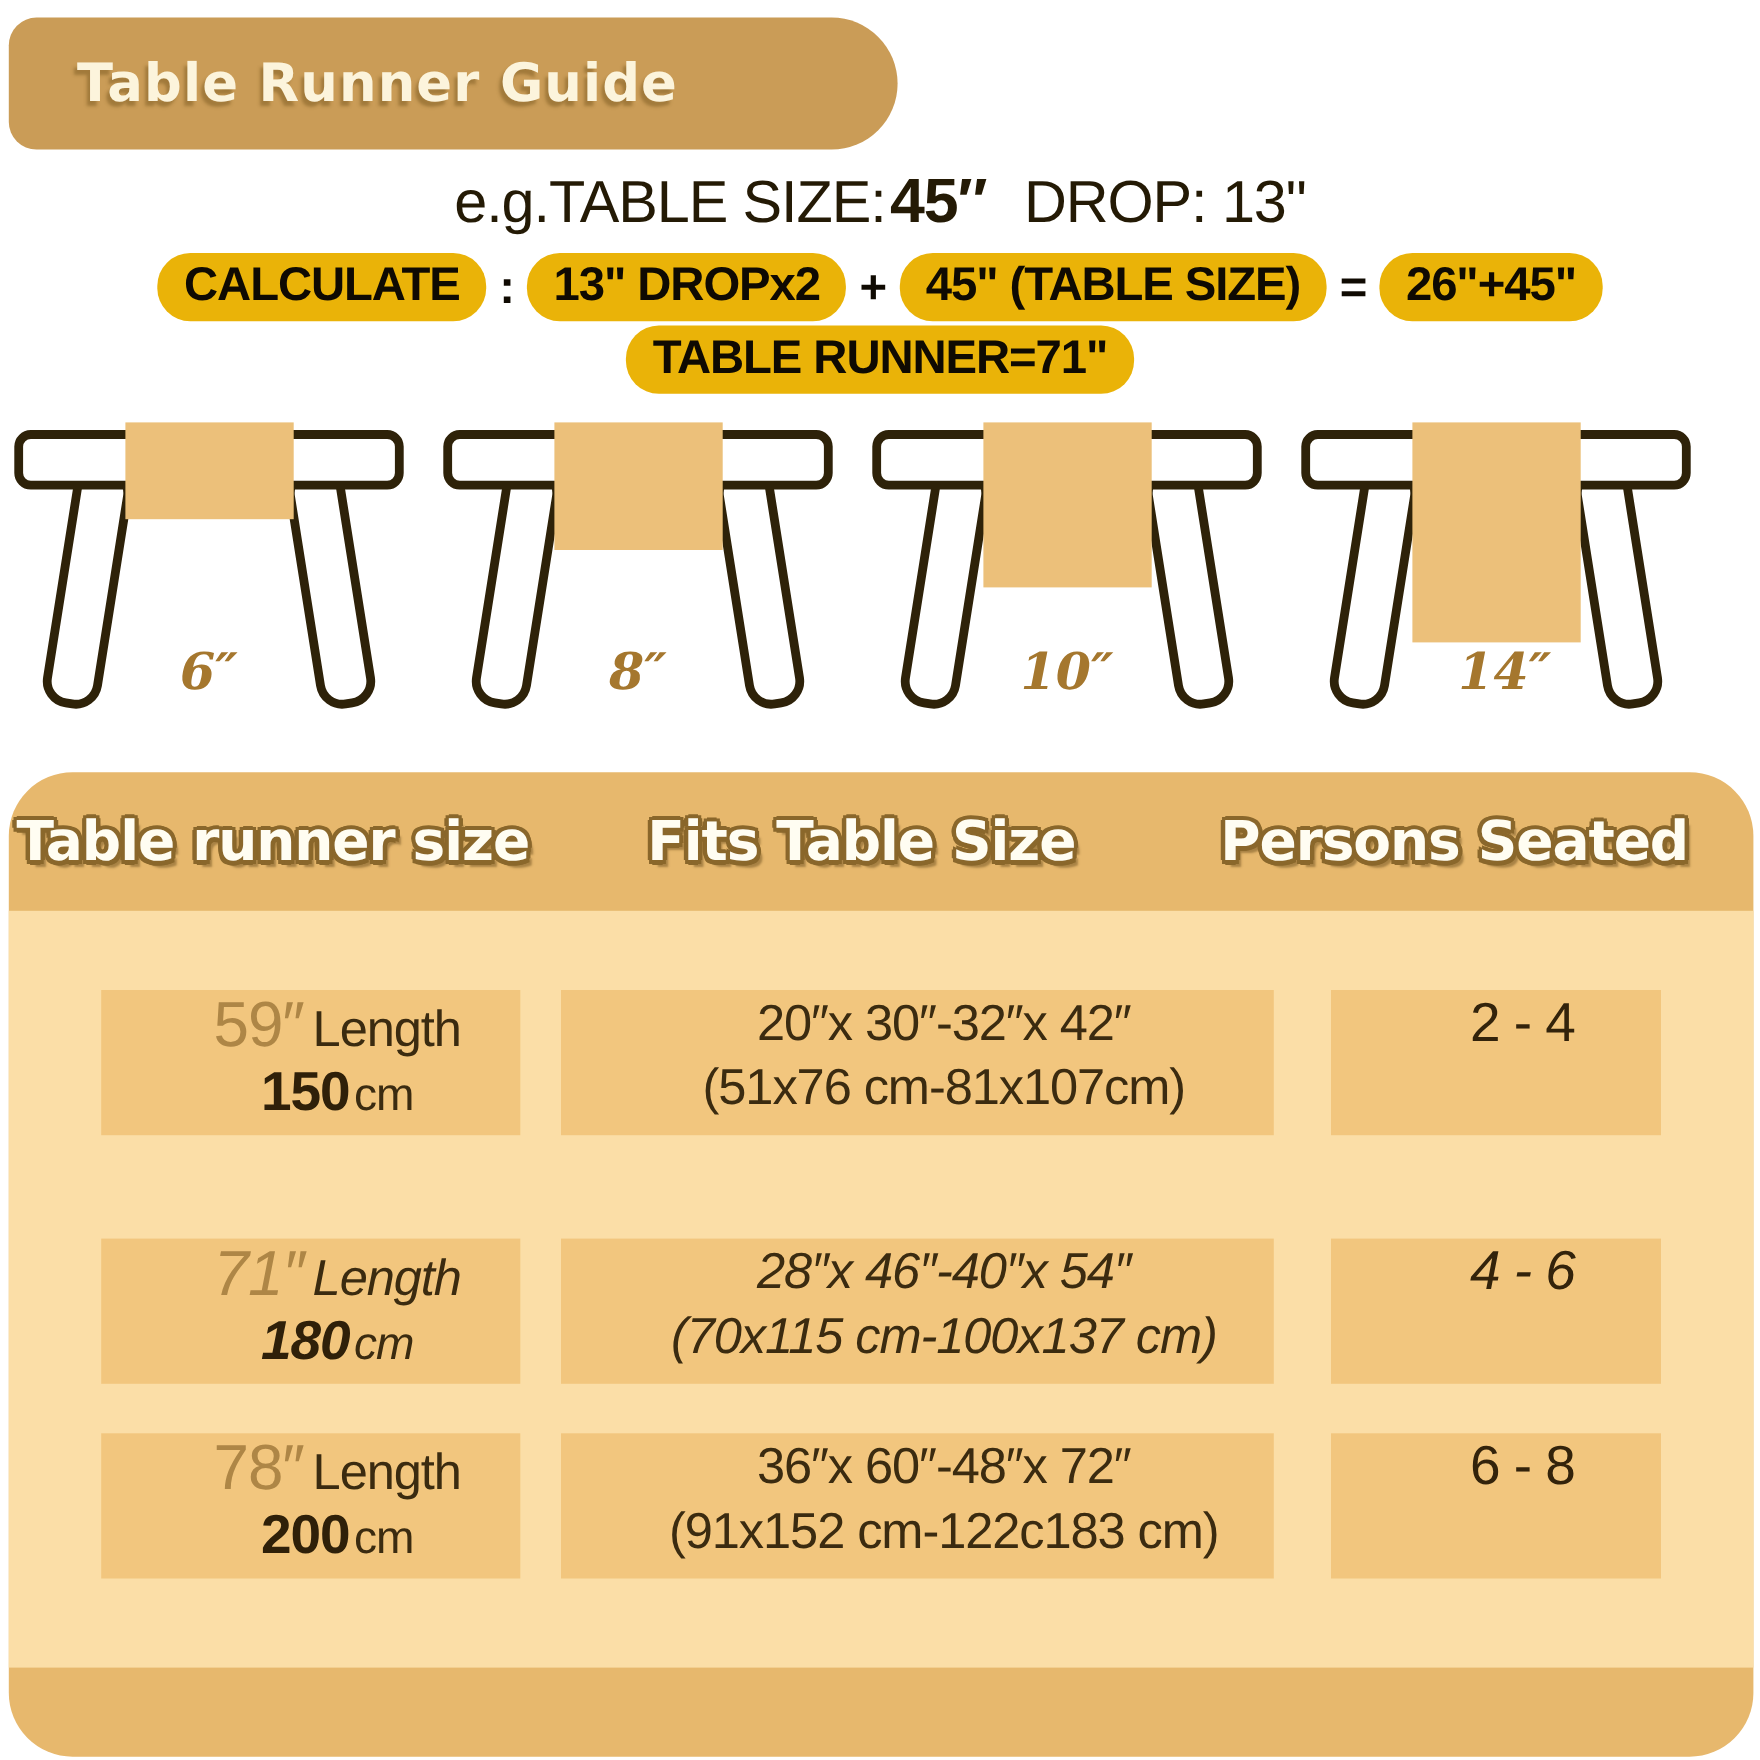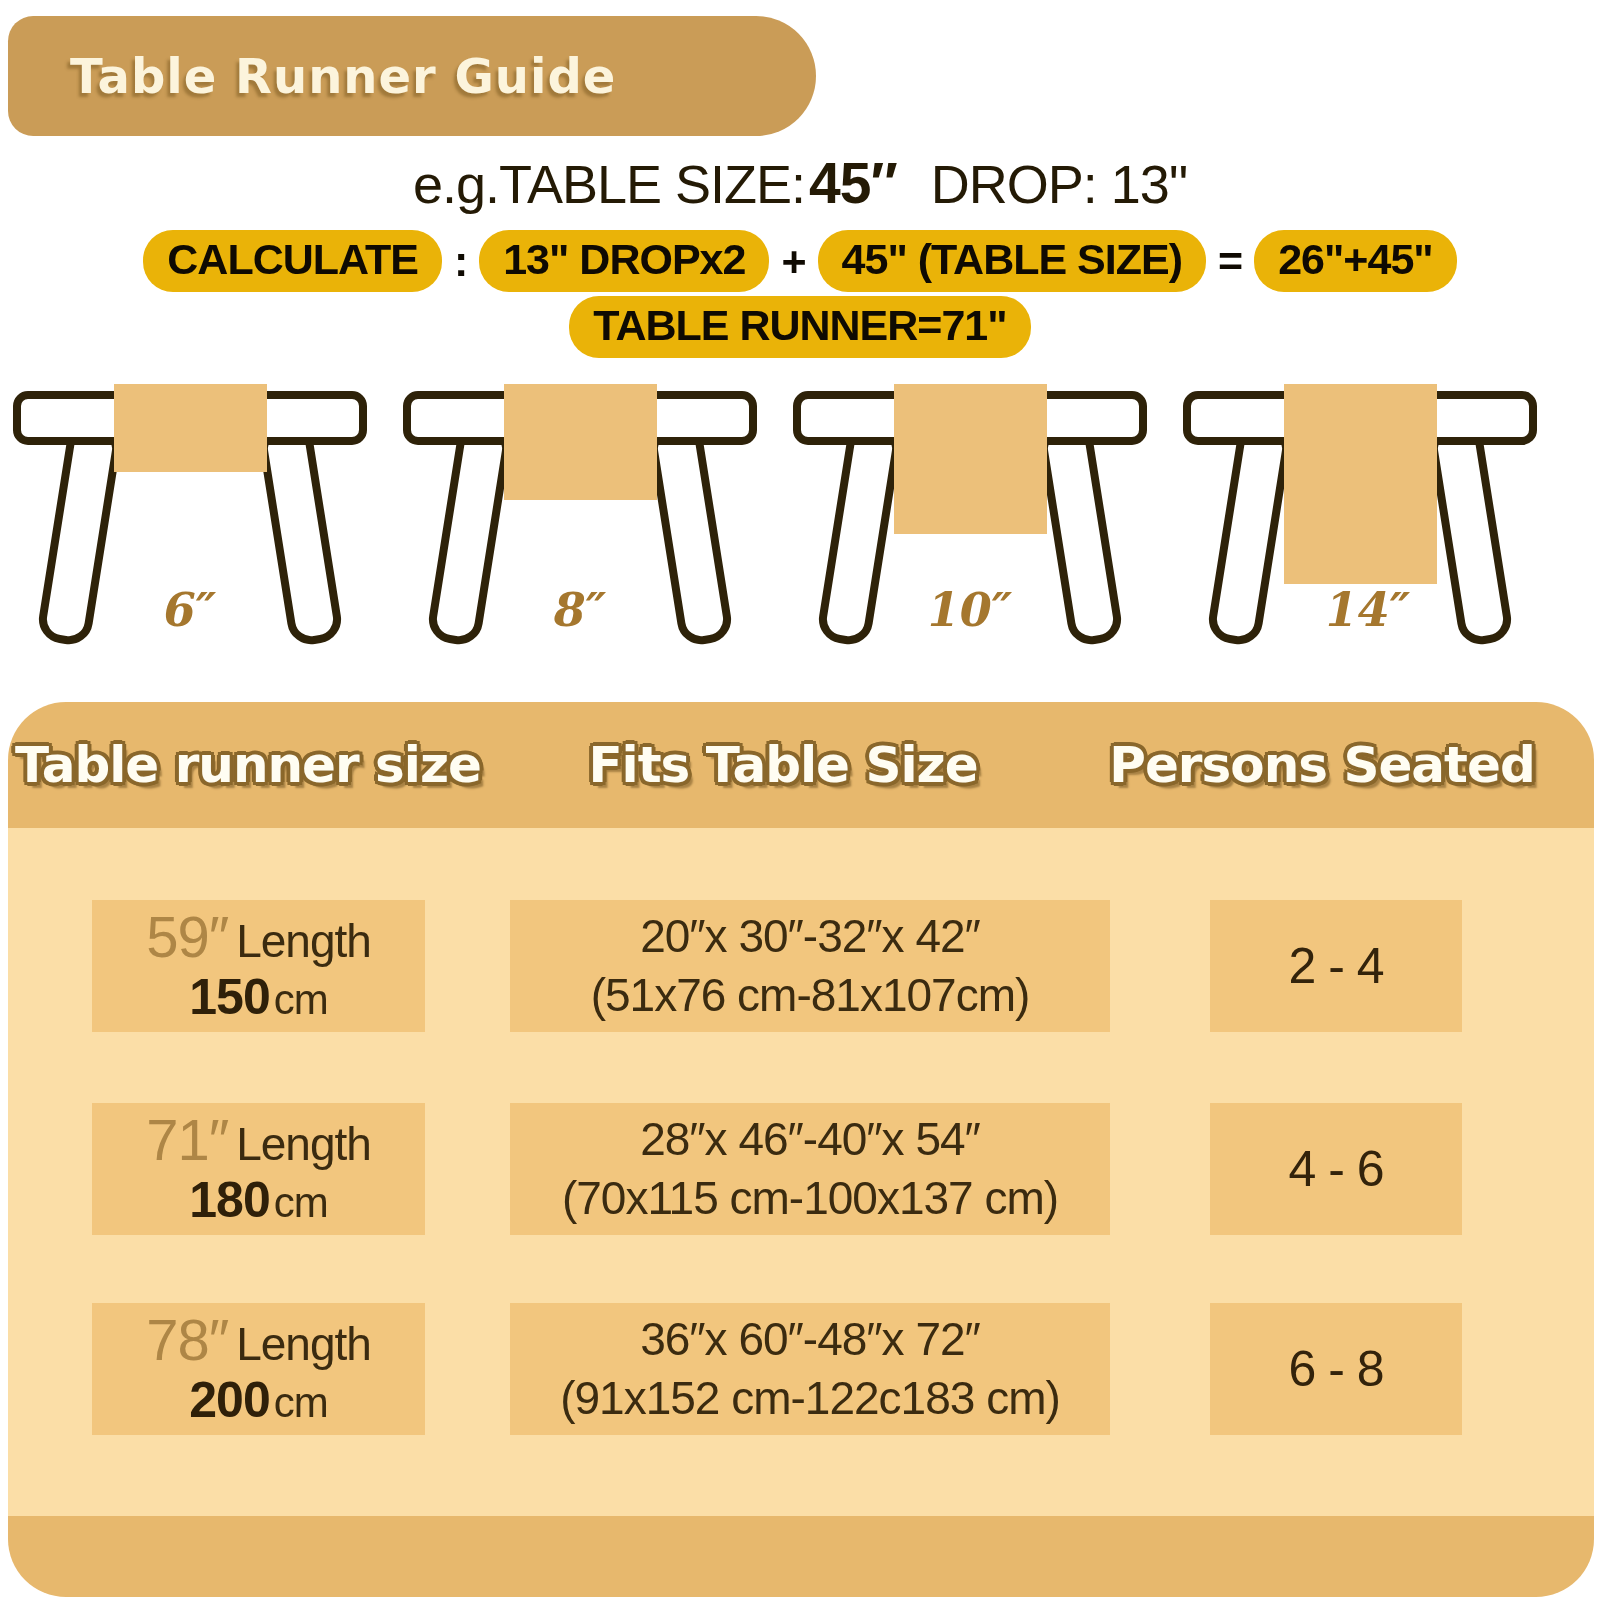--- a/index.html
+++ b/index.html
@@ -61,24 +61,24 @@
     text-shadow:
       3px 3px 0 #8A672B,-3px 3px 0 #8A672B,3px -3px 0 #8A672B,-3px -3px 0 #8A672B,
       4px 0 0 #8A672B,-4px 0 0 #8A672B,0 4px 0 #8A672B,0 -4px 0 #8A672B,5px 6px 2px rgba(90,64,20,.45);
   }
   .ghead.h1{left:30px;width:420px;}
   .ghead.h2{left:545px;width:460px;}
   .ghead.h3{left:1094px;width:440px;}
 
   .cell{
     position:absolute;background:#F2C67E;
-    display:flex;flex-direction:column;justify-content:center;align-items:center;
-    letter-spacing:-1px;color:#3B2B10;
-  }
-  .row-a .cell{top:198px;}  .row-b .cell{top:401px;}  .row-c .cell{top:601px;}
+    display:flex;flex-direction:column;align-items:center;
+    letter-spacing:-1px;color:#3B2B10;padding-left:48px;
+  }
+  .row-a .cell{top:198px;}  .row-b .cell{top:424px;font-style:italic;}  .row-c .cell{top:601px;}
   .cell{height:132px;}
   .cell.c1{left:84px;width:333px;}
   .cell.c2{left:502px;width:600px;}
   .cell.c3{left:1202px;width:252px;}
 
   .l1{line-height:1.1;white-space:nowrap;}
   .inches{font-size:58px;color:#AE8646;}
   .len-word{font-size:46px;color:#3B2B10;margin-left:8px;}
   .l2{line-height:1.15;white-space:nowrap;}
   .cm-val{font-size:50px;font-weight:700;color:#2F2009;}

